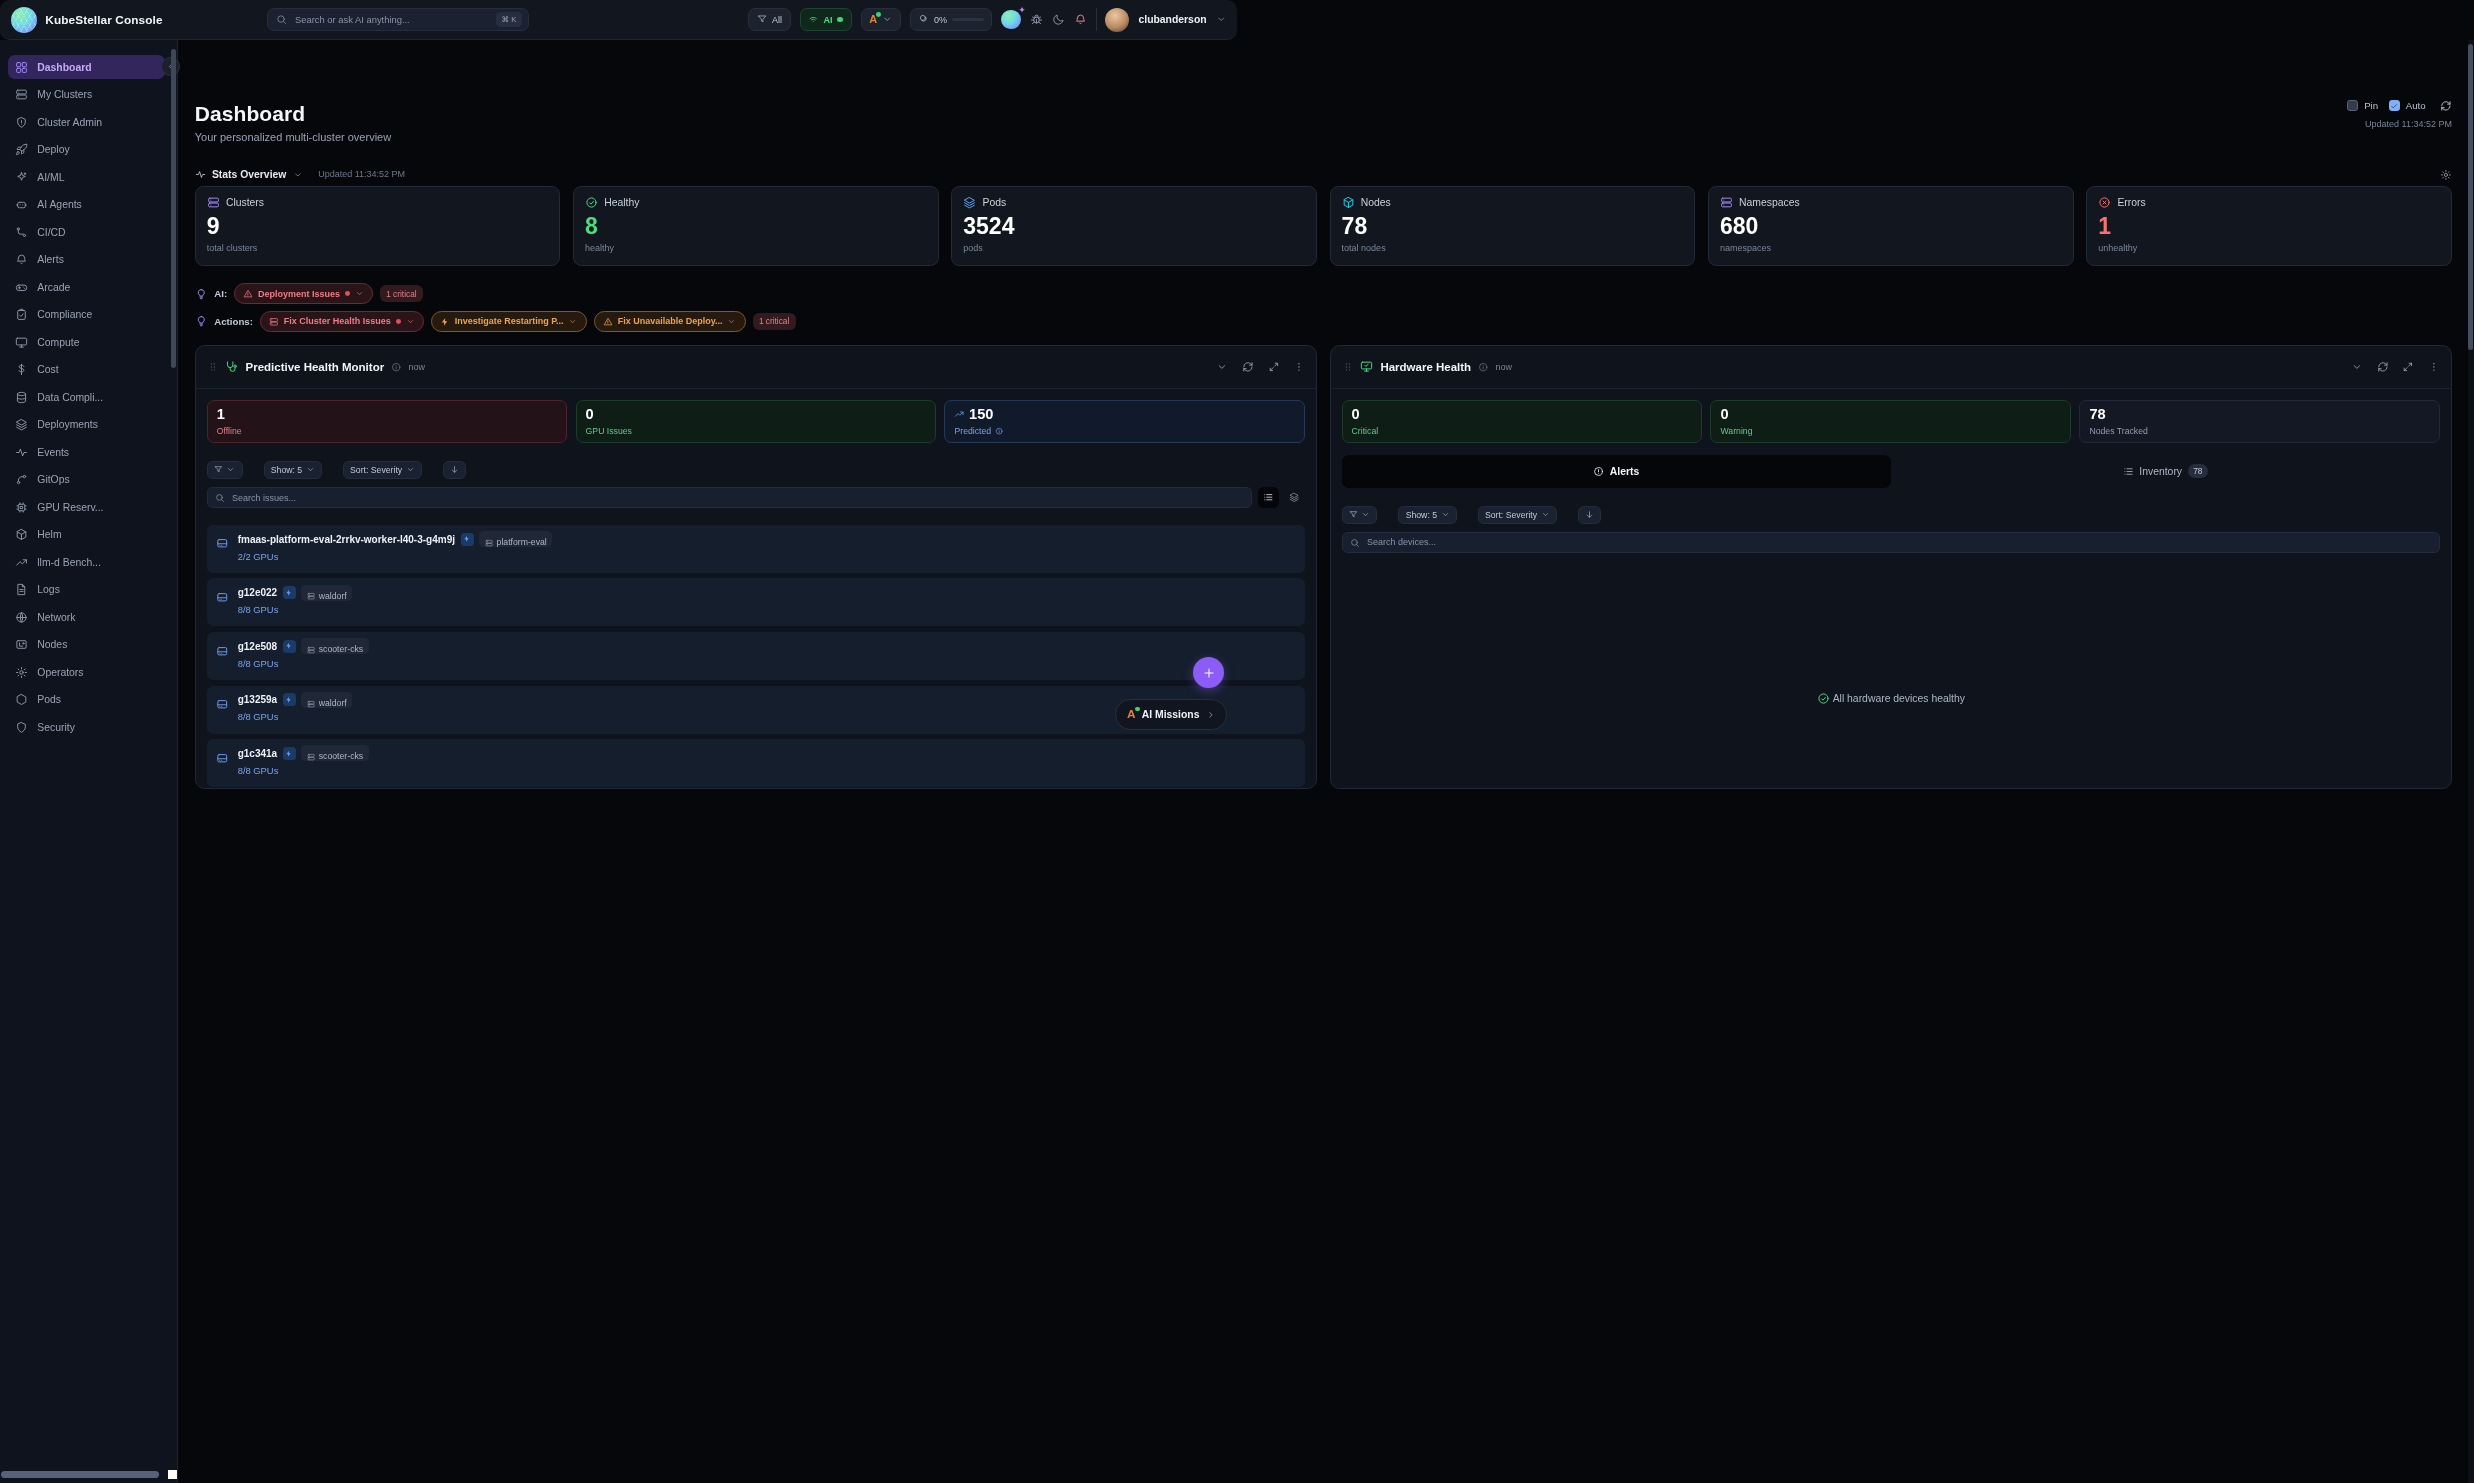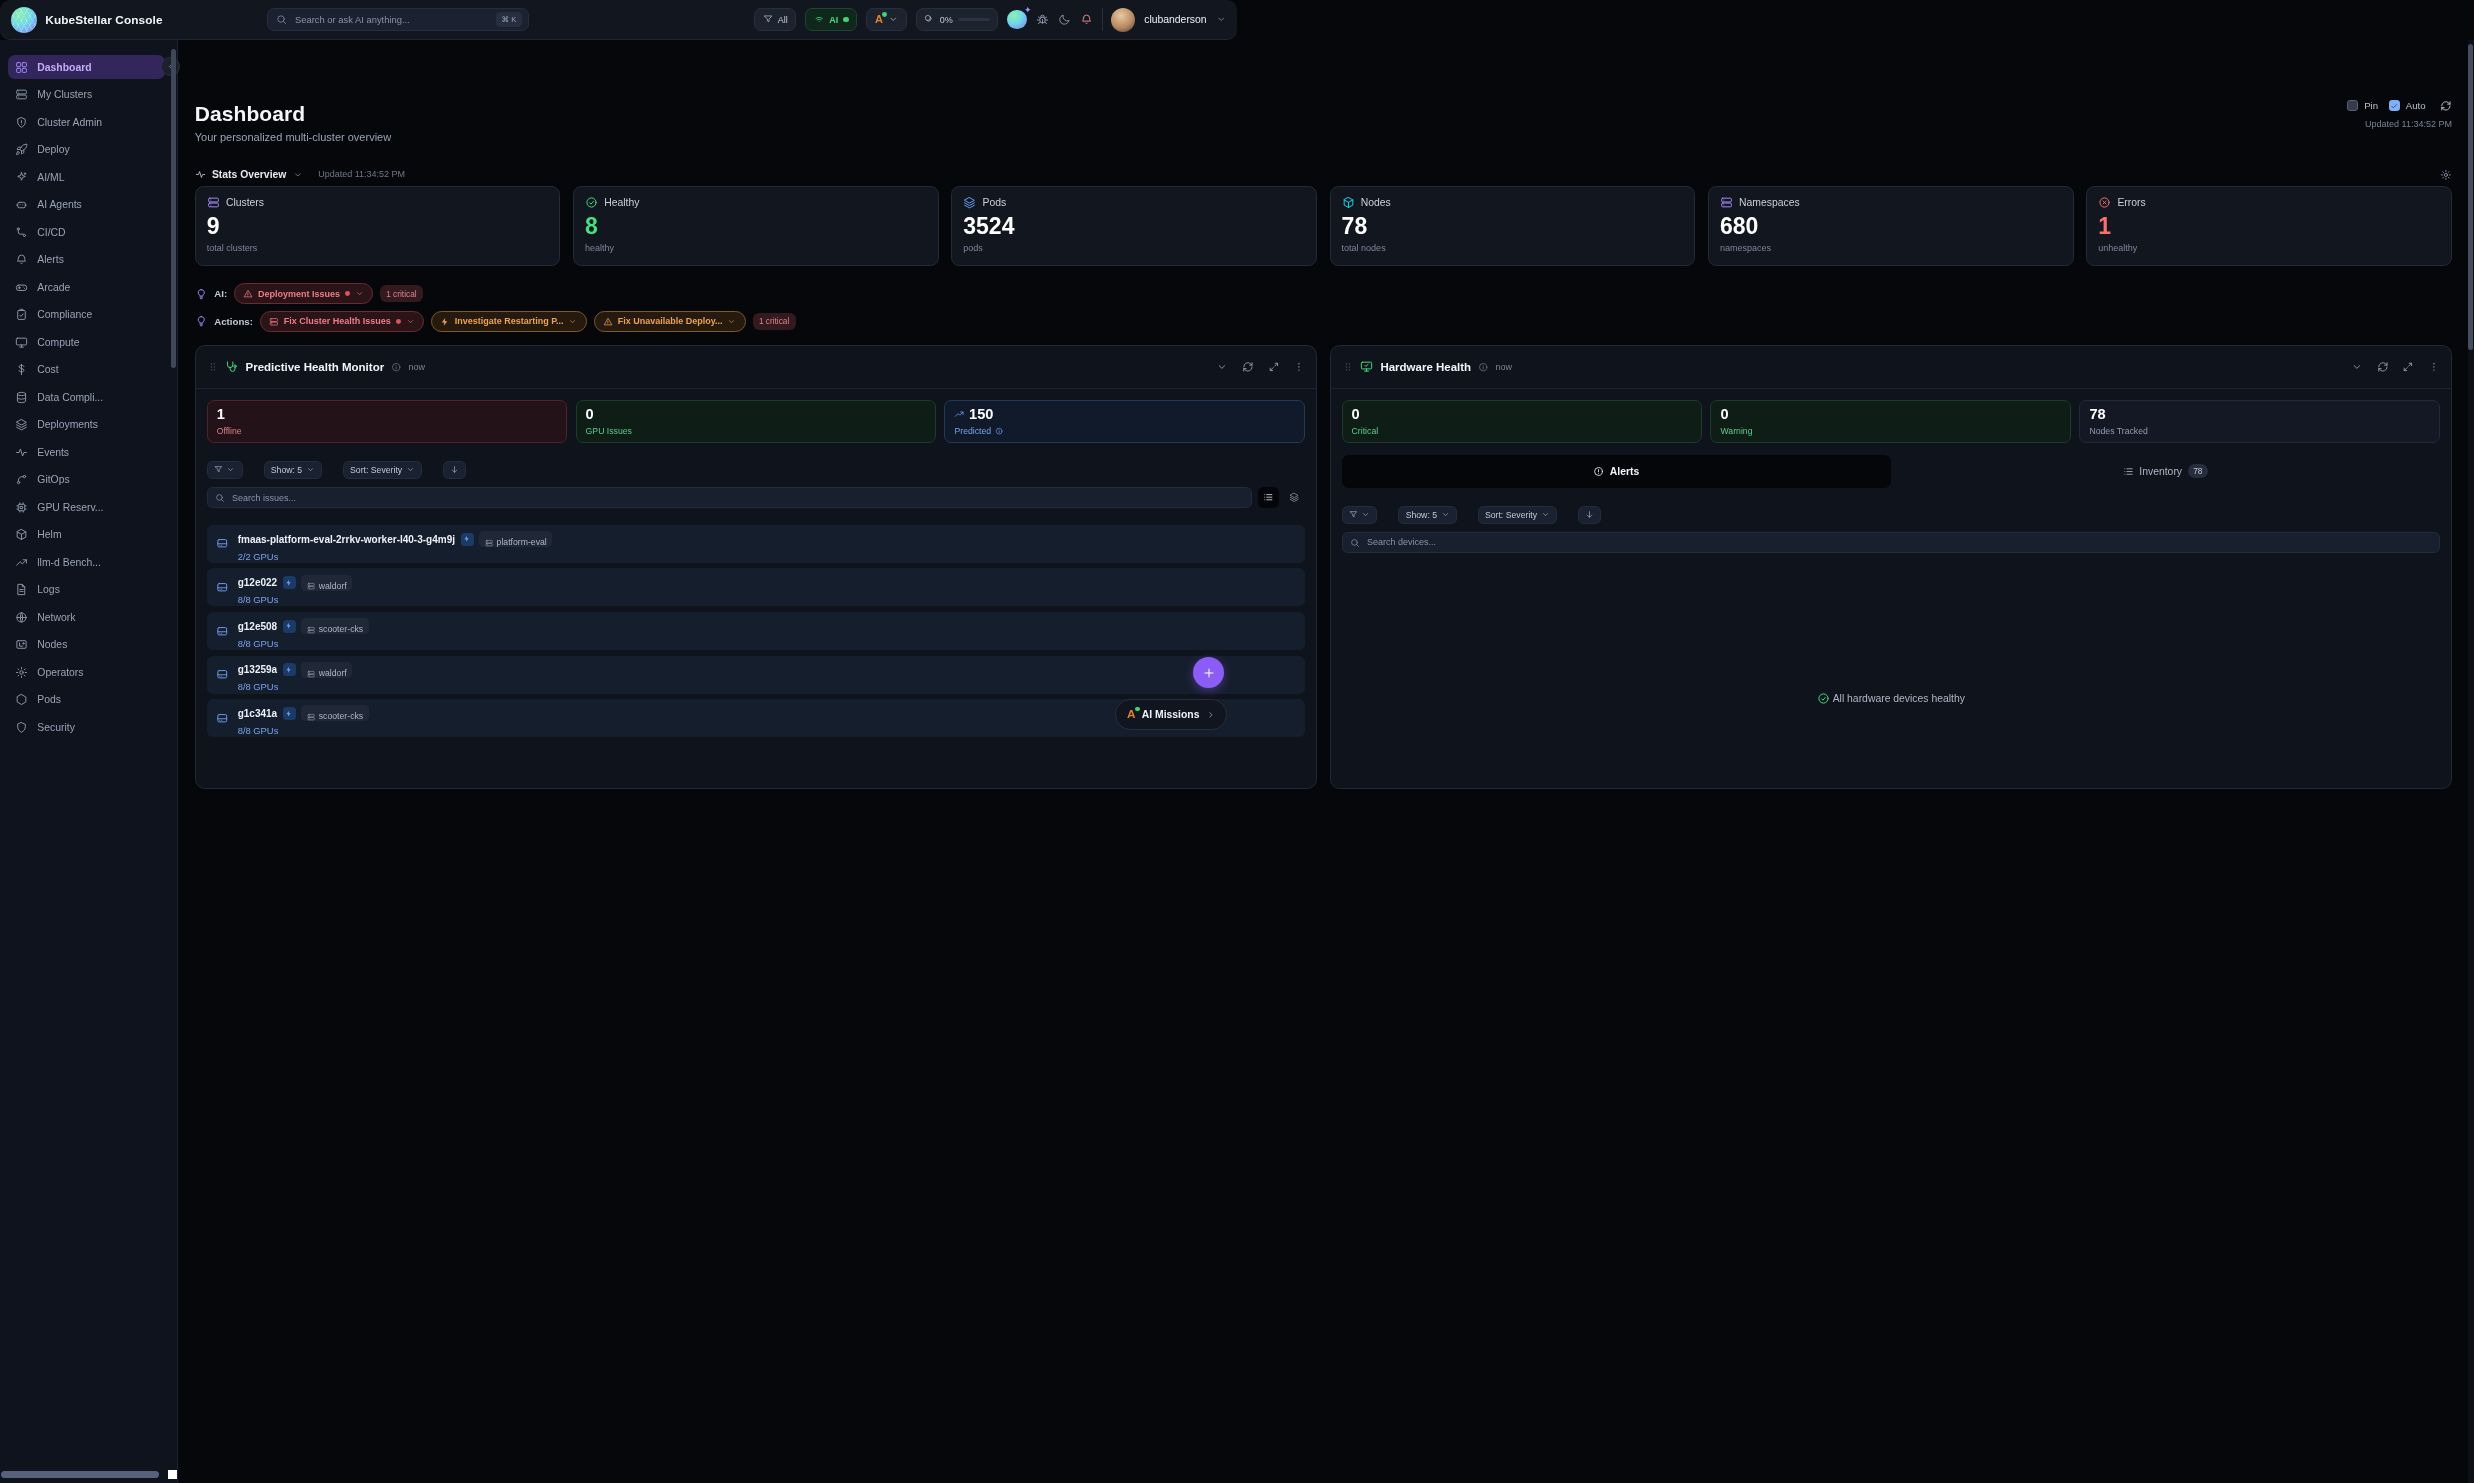--- a/index.html
+++ b/index.html
@@ -30,21 +30,21 @@
   .model-a{font-size:11px;font-weight:bold;color:#e0822f;position:relative;line-height:1;}
   .model-a .mdot{position:absolute;top:-2.1px;right:-4.2px;width:4.9px;height:4.9px;border-radius:50%;background:#3fd475;}
   .usage-track{width:32px;height:3.5px;border-radius:2.1px;background:#2b3342;}
   .iconbtn{background:none;border:none;padding:0;color:#8e98aa;font-size:13px;cursor:default;display:flex;align-items:center;}
   .mini-globe{width:19.4px;height:19.4px;border-radius:50%;position:relative;flex:none;
     background:radial-gradient(circle at 35% 28%,#8cf0ae,#6fd8e8 45%,#7b9df2 78%,#8d7bf0);}
   .mini-globe .spark{position:absolute;top:-4.9px;right:-4.9px;color:#a78bfa;font-size:9px;}
   .bell{position:relative;color:#e4858d;}
   .h-divider{width:0.7px;height:23.6px;background:#272e3c;}
   .avatar{width:24px;height:24px;border-radius:50%;flex:none;background:radial-gradient(circle at 42% 32%,#e8c9a2,#b98a62 55%,#6e5140 85%,#43352b);}
-  .username{font-size:10.4px;font-weight:400;color:#eef1f7;}
+  .username{font-size:10.4px;font-weight:700;color:#eef1f7;}
   .uchev{font-size:10.4px;color:#8e98aa;}
 
   
   #sidebar{position:absolute;left:0;top:40px;width:178px;bottom:0;background:#0f131d;border-right:0.7px solid #1b2130;z-index:20;}
   #side-items{padding:15.3px 12.5px 0 8.3px;}
   .side-item{height:24px;margin-bottom:3.5px;border-radius:7px;display:flex;align-items:center;gap:9px;padding:0 7px;cursor:default;}
   .side-item .ic{font-size:13px;color:#8b95a7;flex:none;}
   .side-label{font-size:10.4px;font-weight:500;color:#9aa3b5;white-space:nowrap;}
   .side-item.active{background:#32265c;}
   .side-item.active .ic{color:#a78bfa;}
@@ -127,21 +127,21 @@
   .fbtn .ic{font-size:9px;color:#aab3c2;}
   .search-row{margin-top:8.3px;display:flex;align-items:center;gap:5.6px;}
   .search-input{flex:1;height:21px;background:#182030;border:0.7px solid #232b3c;border-radius:5.6px;display:flex;align-items:center;padding:0 7px;color:#8a94a6;}
   .search-input .ic{font-size:9.7px;}
   .search-input input{flex:1;background:transparent;border:none;outline:none;color:#c7cedb;font-size:9px;margin-left:5.6px;font-family:inherit;}
   .search-input input::placeholder{color:#8a94a6;}
   .view-btn{width:21px;height:21px;border-radius:5.6px;display:flex;align-items:center;justify-content:center;font-size:10.4px;color:#8a94a6;}
   .view-btn.active{background:#04060b;color:#e8ecf3;}
 
   #pred-rows{margin-top:16.7px;display:flex;flex-direction:column;gap:5.6px;}
-  .node-row{height:38px;background:#151e2d;border-radius:5.6px;position:relative;padding:6.2px 8.3px 5.6px 31px;}
+  .node-row{height:48px;background:#151e2d;border-radius:5.6px;position:relative;padding:6.2px 8.3px 5.6px 31px;}
   .node-row .drive{position:absolute;left:9px;top:12.5px;font-size:12.5px;color:#6f9ff0;}
   .row-line1{display:flex;align-items:center;gap:5.6px;}
   .node-name{font-size:10px;font-weight:bold;color:#eef2f8;white-space:nowrap;}
   .zap-badge{width:13px;height:13px;border-radius:3.5px;background:#1c3a66;color:#6fa3f5;display:flex;align-items:center;justify-content:center;font-size:7.6px;}
   .cluster-tag{height:16px;border-radius:4.2px;background:#202736;display:flex;align-items:flex-end;gap:3.5px;padding:0 5.6px;font-size:8.7px;color:#aeb7c6;}
   .cluster-tag .ic{font-size:8.3px;color:#98a2b4;}
   .row-gpus{margin-top:3.5px;font-size:9.4px;color:#7aa2ec;}
 
   #hw-tabs{margin-top:11.8px;display:flex;align-items:center;}
   .tab{flex:1;height:33px;border-radius:7px;display:flex;align-items:center;justify-content:center;gap:5.6px;font-size:10.4px;color:#aeb7c6;}

